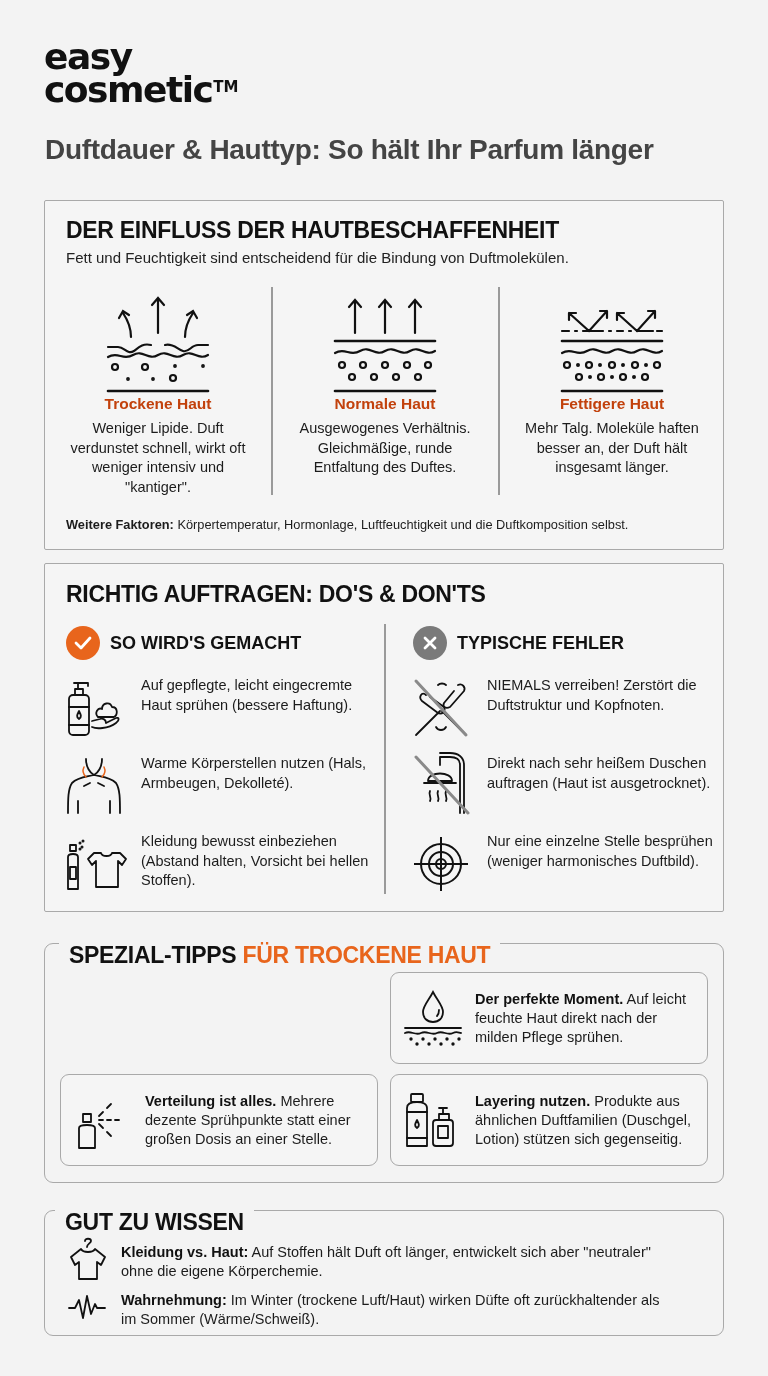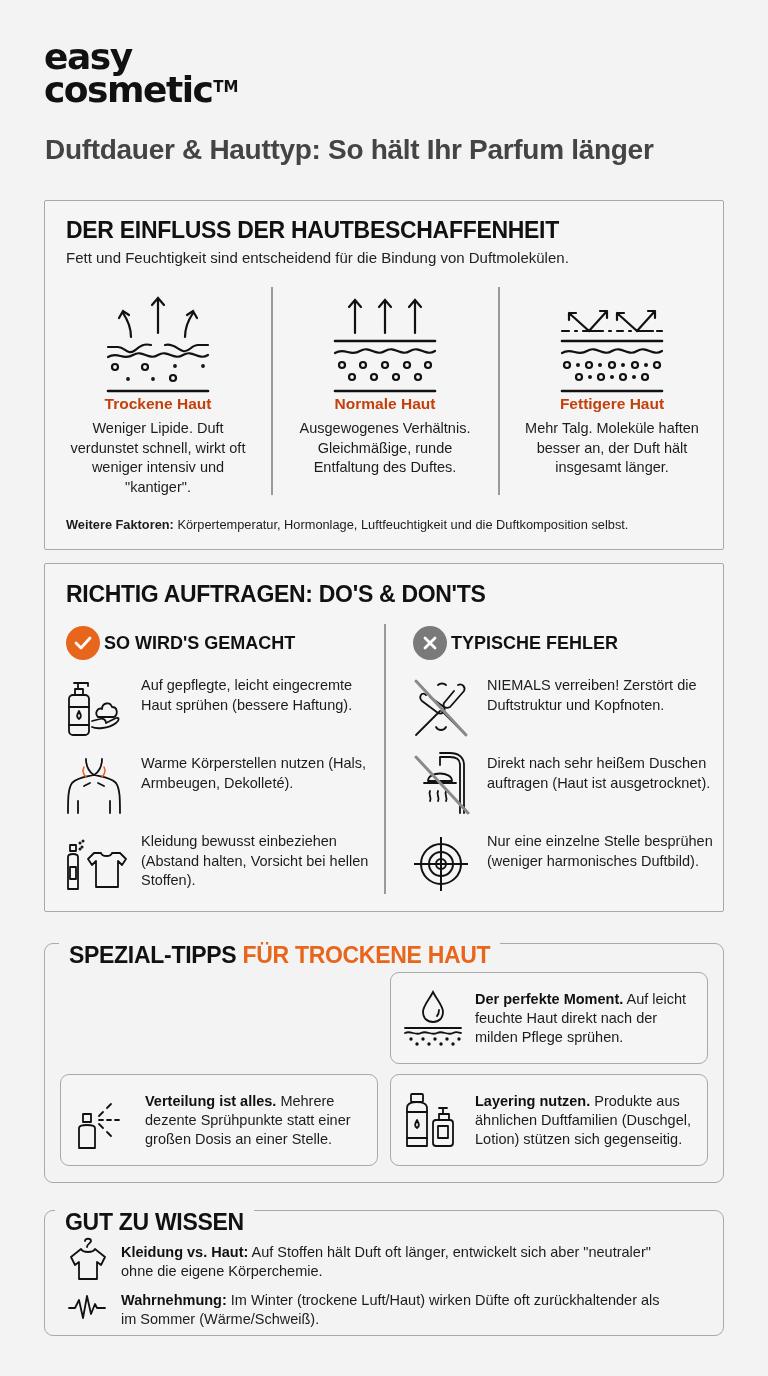--- a/index.html
+++ b/index.html
@@ -38,21 +38,21 @@
   .skin-col .icon { height: 100px; display: flex; justify-content: center; align-items: flex-end; }
   .skin-col h3 { font-size: 15.5px; font-weight: bold; margin-top: 12px; color: #c2410c; }
   .skin-col p { font-size: 14.5px; line-height: 19.5px; margin-top: 6px; color: #1c1c1c; padding: 0 14px; }
   .vdiv { position: absolute; width: 1.5px; background: #9a9a9a; top: 86px; height: 208px; }
   .factors { position: absolute; left: 21px; top: 316px; font-size: 12.8px; color: #1c1c1c; }
   .factors b { font-weight: bold; }
 
   
   #sec2 { top: 563px; height: 349px; }
   #sec2 .card-title { position: absolute; left: 21px; top: 17px; }
-  .col-head { position: absolute; top: 62px; display: flex; align-items: center; gap: 4px; }
+  .col-head { position: absolute; top: 62px; display: flex; align-items: center; gap: 10px; }
   .col-head .badge { width: 34px; height: 34px; border-radius: 50%; display: flex; align-items: center; justify-content: center; }
   .col-head span.lbl { font-size: 18px; font-weight: bold; color: #111; }
   .mid-div { position: absolute; left: 339px; top: 60px; width: 1.5px; height: 270px; background: #9a9a9a; }
   .row-item { position: absolute; display: flex; gap: 14px; align-items: flex-start; }
   .row-item .ic { width: 64px; height: 64px; flex: 0 0 64px; display:flex; align-items:center; justify-content:center; }
   .row-item p { font-size: 14.5px; line-height: 19.5px; color: #1c1c1c; width: 230px; }
 
   
   .fieldset {
     position: absolute; left: 44px; width: 680px;

